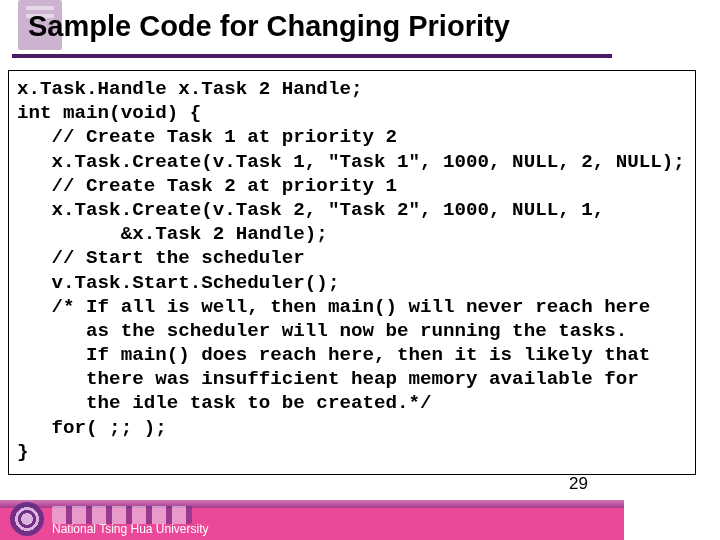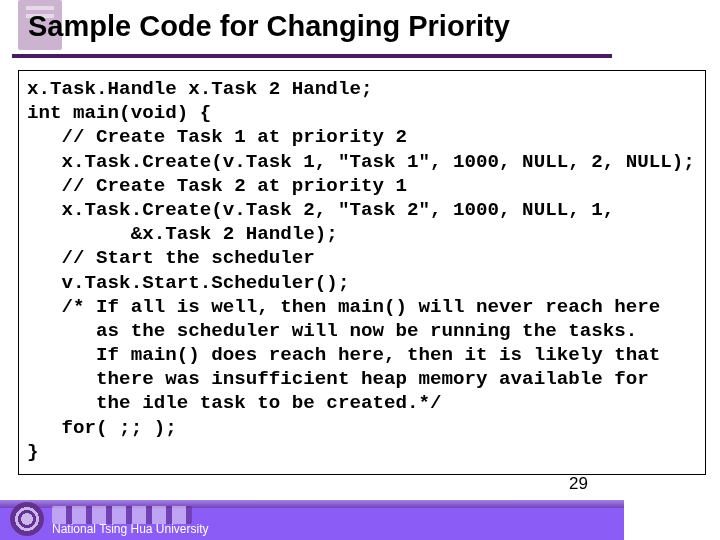--- a/index.html
+++ b/index.html
@@ -47,21 +47,21 @@
   .title-underline {
     position: absolute;
     left: 12px;
     right: 12px;
     top: 54px;
     height: 4px;
     background: #4a1a63;
   }
   .codebox {
     position: absolute;
-    left: 18px;
+    left: 8px;
     top: 70px;
     width: 688px;
     border: 1px solid #000;
     padding: 6px 8px 10px 8px;
     box-sizing: border-box;
   }
   .codebox pre {
     margin: 0;
     font-family: "Courier New", Courier, monospace;
     font-weight: bold;
@@ -69,21 +69,21 @@
     line-height: 1.26;
     white-space: pre;
     color: #000;
   }
   .footer {
     position: absolute;
     left: 0;
     bottom: 0;
     width: 100%;
     height: 40px;
-    background: #8b5cf6;
+    background: #ec4899;
   }
   .footer-band {
     position: absolute;
     left: 0;
     top: 0;
     width: 100%;
     height: 8px;
     background: linear-gradient(#bda7cf, #5c2b82);
     opacity: 0.5;
   }

